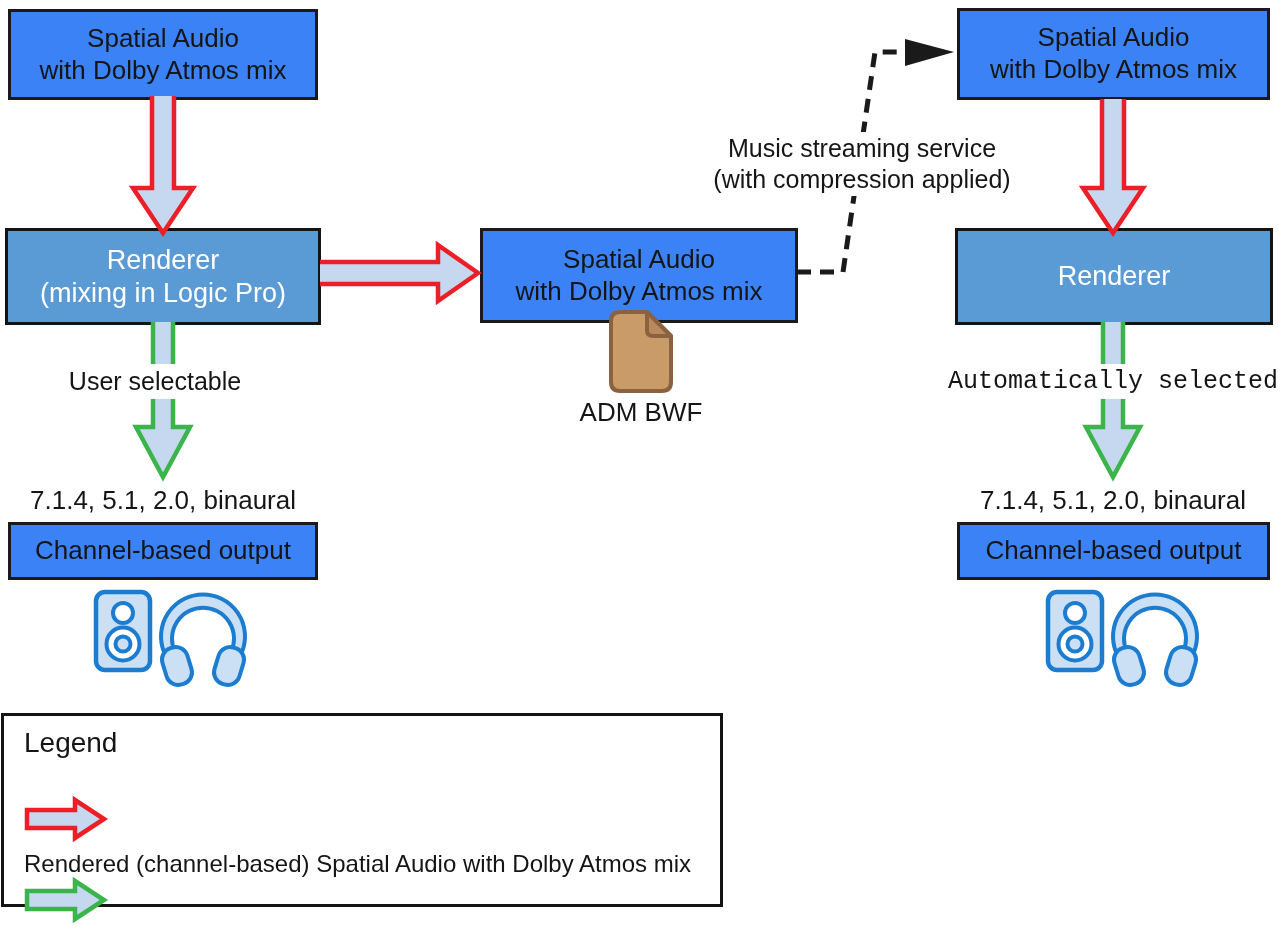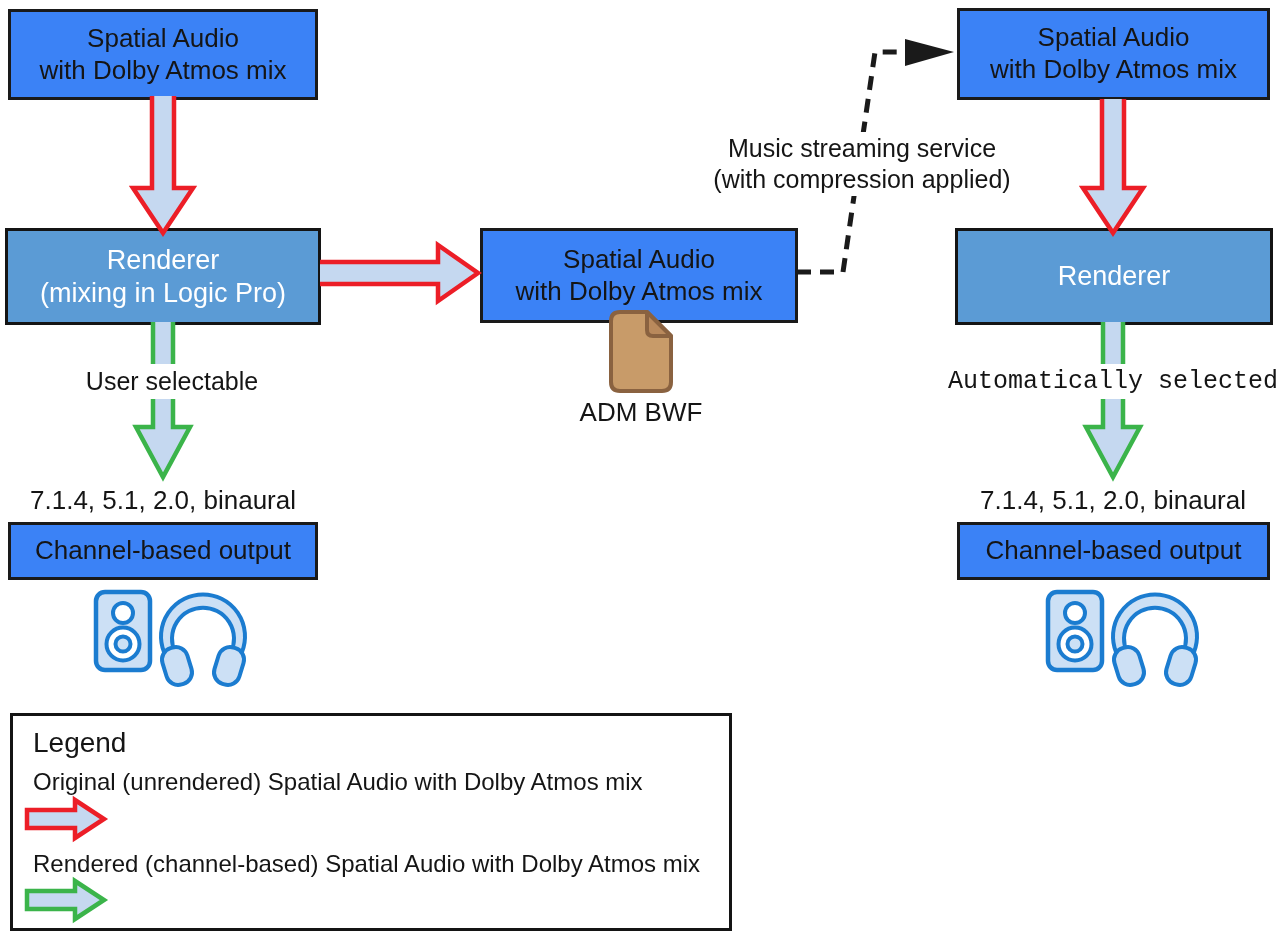--- a/index.html
+++ b/index.html
@@ -16,21 +16,21 @@
   .renderer .r-title{font-weight:normal;font-size:27px;}
   .renderer .r-sub{font-size:27px;text-align:center;}
   .overlay{position:absolute;left:0;top:0;z-index:2;pointer-events:none;}
   .flabel{
     position:absolute;font-size:26px;white-space:nowrap;z-index:3;
     transform:translateX(-50%);text-align:center;
   }
   .withbg{background:#fff;padding:3px 9px;font-size:25px;}
   .stream{line-height:1.24;font-size:25px;background:#fff;padding:1px 6px;}
   .legend{
-    position:absolute;left:10px;top:713px;width:722px;height:218px;
+    position:absolute;left:1px;top:713px;width:722px;height:194px;
     border:3.5px solid #141414;background:#fff;box-sizing:border-box;z-index:1;
   }
   .legend-title{position:absolute;left:20px;top:11px;font-size:28px;}
   .legend-item{position:absolute;left:20px;font-size:24px;white-space:nowrap;}
   .li-1{top:52px;}
   .li-2{top:134px;}
 </style>
 </head>
 <body>
 
@@ -105,32 +105,31 @@
         </g>
       </g>
     </g>
 
     <use href="#devices" x="952" y="0"></use>
 
     <path d="M27,810 L75,810 L75,800 L104,819 L75,838 L75,828 L27,828 Z" fill="#c5d8f0" stroke="#ec1e27" stroke-width="4.5" stroke-linejoin="miter"></path>
     <path d="M27,891 L75,891 L75,881 L104,900 L75,919 L75,909 L27,909 Z" fill="#c5d8f0" stroke="#3bb44a" stroke-width="4.5" stroke-linejoin="miter"></path>
   </svg>
 
-  <div class="flabel withbg" style="left:172px;top:364px;">User selectable</div>
+  <div class="flabel withbg" style="left:155px;top:364px;">User selectable</div>
   <div class="flabel withbg" style="left:1113px;top:364px;font-family:Liberation Mono, monospace;">Automatically selected</div>
 
   <div class="flabel" style="left:163px;top:485px;">7.1.4, 5.1, 2.0, binaural</div>
   <div class="flabel" style="left:1113px;top:485px;">7.1.4, 5.1, 2.0, binaural</div>
 
   <div class="flabel" style="left:641px;top:397px;text-align:right;">ADM BWF</div>
 
   <div class="flabel stream" style="left:862px;top:132px;">
     <div>Music streaming service</div>
     <div>(with compression applied)</div>
   </div>
 
   <div class="legend">
     <div class="legend-title">Legend</div>
-    <div class="legend-item li-1">Original (unrendered) Spatial Audio with Dolby Atmos mix</div>
     <div class="legend-item li-2">Rendered (channel-based) Spatial Audio with Dolby Atmos mix</div>
   </div>
 
 </div>
 
 </body></html>

